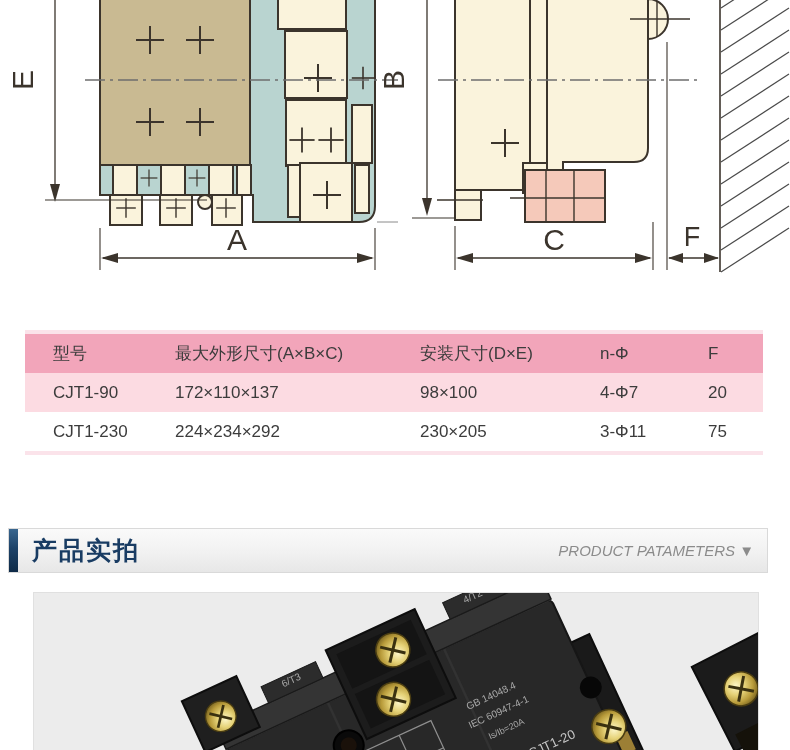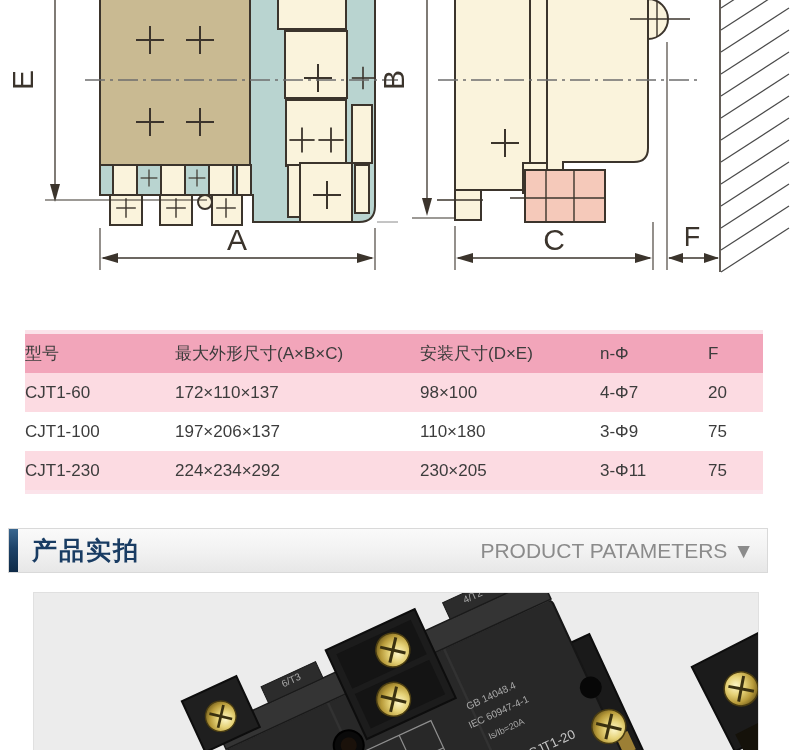--- a/index.html
+++ b/index.html
@@ -9,34 +9,34 @@
   
   #drawing{position:absolute;left:0;top:0;width:790px;height:296px;}
   #drawing svg{display:block;}
   .dimtext{fill:#3b342c;font-family:"Liberation Sans","DejaVu Sans",sans-serif;}
 
   
   #spec-table{position:absolute;left:25px;top:330px;width:738px;border-collapse:collapse;
     table-layout:fixed;font-size:17px;color:#3c3c3c;
     border-top:4px solid #fbe3ea;border-bottom:4px solid #fbe3ea;}
   #spec-table th,#spec-table td{font-weight:normal;text-align:left;height:39px;padding:0;}
-  #spec-table th:first-child,#spec-table td:first-child{}
+  #spec-table th:first-child,#spec-table td:first-child{padding-left:28px;}
   #spec-table thead tr{background:#f2a5ba;}
   #spec-table tbody tr:nth-child(odd){background:#fcdbe2;}
   #spec-table tbody tr:nth-child(even){background:#ffffff;}
 
   
   #section-bar{position:absolute;left:8px;top:528px;width:760px;height:45px;
     background:linear-gradient(180deg,#fafafa 0%,#f1f1f1 55%,#e7e7e7 100%);
     border:1px solid #d9d9d9;box-sizing:border-box;text-align:center;}
   #section-accent{position:absolute;left:0;top:0;bottom:0;width:9px;
     background:linear-gradient(180deg,#39668f 0%,#1d4268 45%,#0e2a47 100%);}
   #section-title{position:absolute;left:23px;top:0;line-height:43px;font-size:25px;
     font-weight:bold;color:#193c63;letter-spacing:2px;}
-  #section-sub{position:absolute;right:13px;top:0;line-height:43px;font-size:21px;color:#8b8b8b;cursor:pointer;}
+  #section-sub{position:absolute;right:13px;top:0;line-height:43px;font-size:15px;color:#8b8b8b;cursor:pointer;font-style:italic;}
 
   
   #photo{position:absolute;left:33px;top:592px;width:724px;height:158px;background:#ececec;
     border:1px solid #e0e0e0;border-bottom:none;overflow:hidden;}
   .devtext{fill:#a9a9a9;font-family:"Liberation Sans","DejaVu Sans",sans-serif;}
 </style>
 </head>
 <body>
 
 <div id="page">
@@ -187,32 +187,25 @@
       <tr>
         <th>型号</th>
         <th>最大外形尺寸(A×B×C)</th>
         <th>安装尺寸(D×E)</th>
         <th>n-Φ</th>
         <th>F</th>
       </tr>
     </thead>
     <tbody>
       <tr>
-        <td>CJT1-60</td>
+        <td>CJT1-90</td>
         <td>172×110×137</td>
         <td>98×100</td>
         <td>4-Φ7</td>
         <td>20</td>
-      </tr>
-      <tr>
-        <td>CJT1-100</td>
-        <td>197×206×137</td>
-        <td>110×180</td>
-        <td>3-Φ9</td>
-        <td>75</td>
       </tr>
       <tr>
         <td>CJT1-230</td>
         <td>224×234×292</td>
         <td>230×205</td>
         <td>3-Φ11</td>
         <td>75</td>
       </tr>
     </tbody>
   </table>

